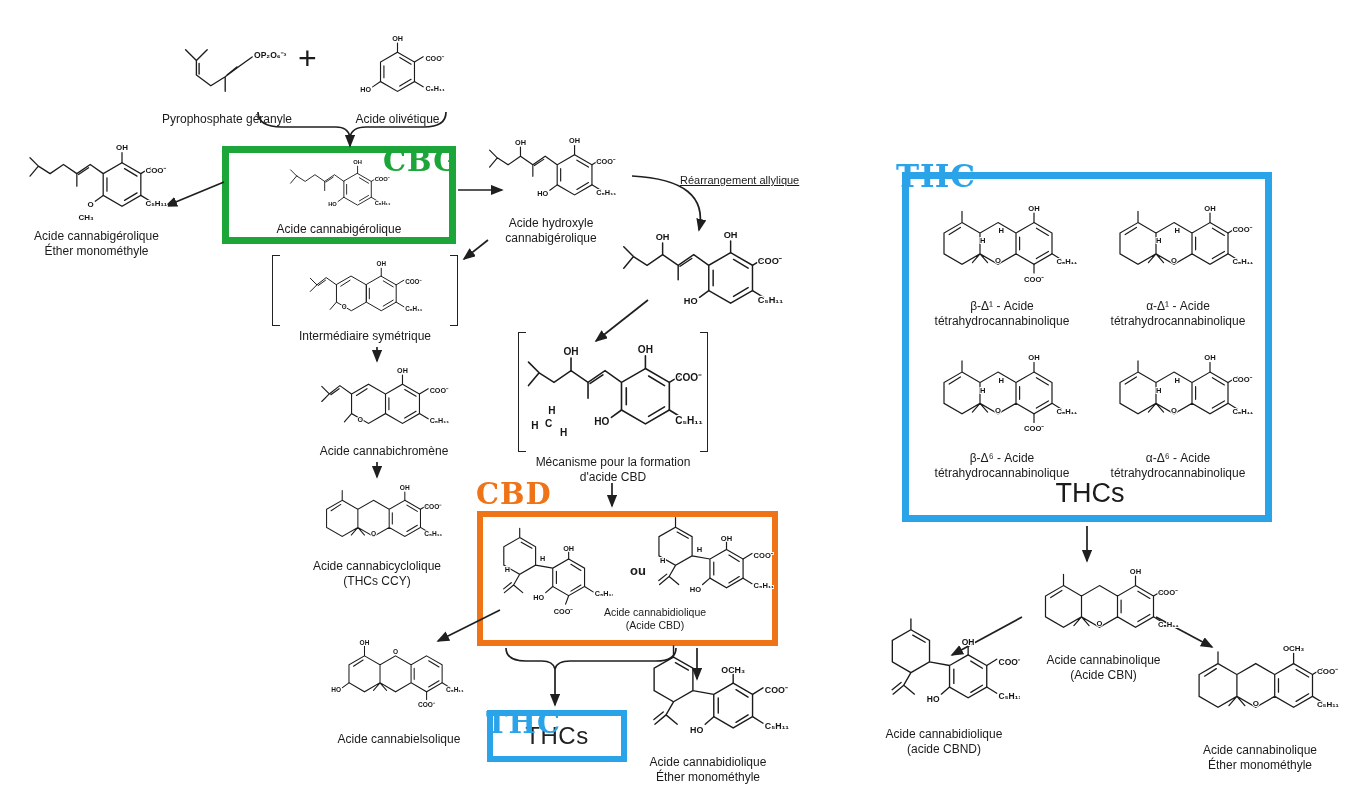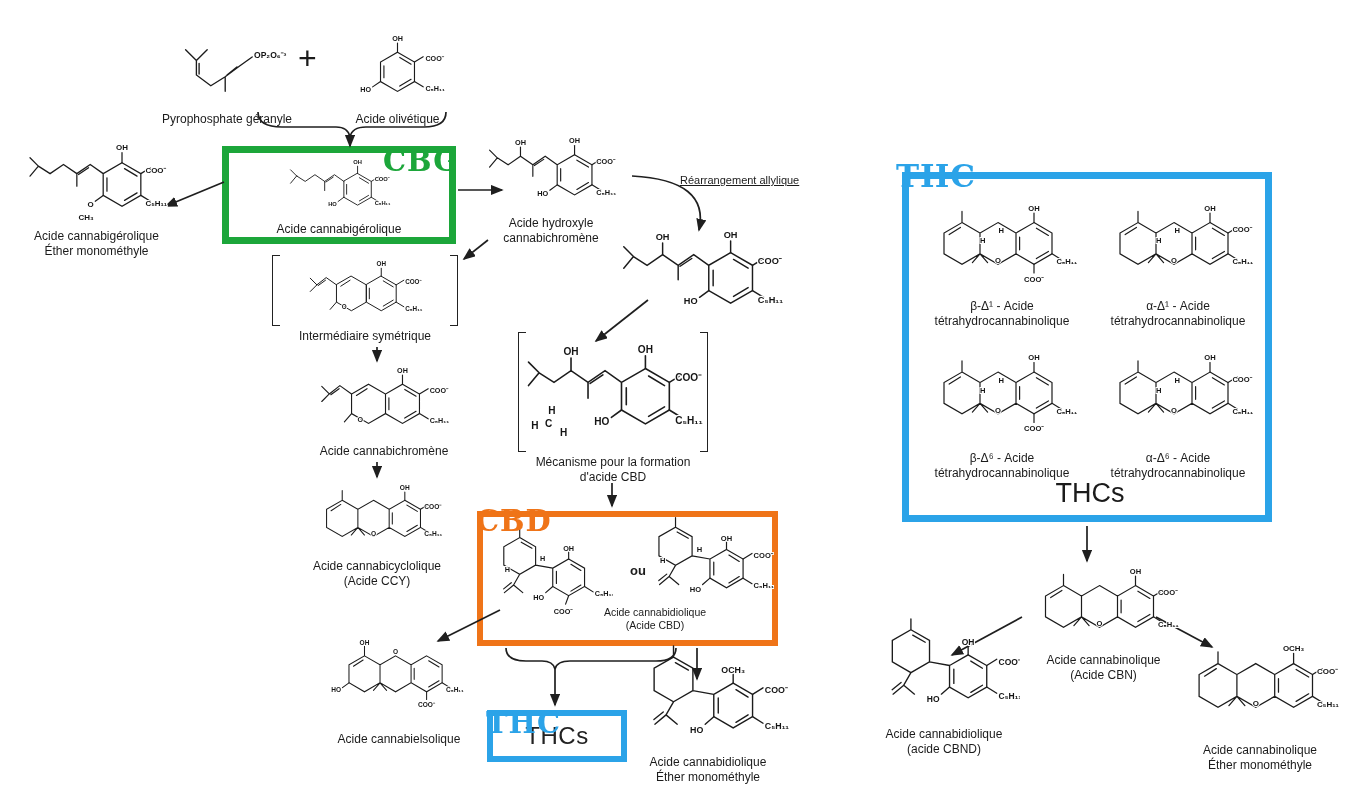--- a/index.html
+++ b/index.html
@@ -30,21 +30,21 @@
   <div class="scanpatch" style="left:0;top:24;width:482;height:238;"></div>
 
   <div class="hbox" id="green-box" style="left:222px;top:146px;width:234px;height:98px;border:7px solid #1ca63a;background:transparent;"></div>
   <div class="hbox" id="orange-box" style="left:477px;top:511px;width:301px;height:135px;border:6px solid #ef7418;background:transparent;"></div>
   <div class="hbox" id="thcs-box-left" style="left:487px;top:710px;width:140px;height:52px;border:6px solid #2ba3e8;">
     <div class="thcs-label">THCs</div>
   </div>
   <div class="hbox" id="blue-box-right" style="left:902px;top:172px;width:370px;height:350px;border:7px solid #2ba3e8;background:transparent;"></div>
 
   <div class="badge" style="left:383px;top:108px;color:#1ca63a;">CBG</div>
-  <div class="badge" style="left:476px;top:468px;color:#ef7418;">CBD</div>
+  <div class="badge" style="left:476px;top:441px;color:#ef7418;">CBD</div>
   <div class="badge" style="left:486px;top:670px;color:#2ba3e8;">THC</div>
   <div class="badge" style="left:896px;top:122px;color:#2ba3e8;font-size:31px;">THC</div>
 
   <div class="freetext" style="left:298px;top:40px;font-size:32px;font-weight:400;">+</div>
   <div class="freetext" style="left:602px;top:563px;font-size:13px;font-weight:bold;z-index:6;margin-left:28px;">ou</div>
   <div class="freetext" style="left:680px;top:174px;font-size:11px;white-space:nowrap;text-decoration:underline;">Réarrangement allylique</div>
   <div class="freetext" style="left:1020px;top:478px;width:140px;text-align:center;font-size:27px;z-index:6;">THCs</div>
   <div class="freetext" style="left:572px;top:606px;width:166px;text-align:center;font-size:10.5px;line-height:1.28;z-index:6;">
     <div>Acide cannabidiolique</div>
     <div>(Acide CBD)</div>
@@ -144,21 +144,21 @@
           <text x="118" y="17" text-anchor="middle">OH</text>
           <path d="M140.5,45 L152,38"></path>
           <text x="146" y="44" text-anchor="start">COO⁻</text>
           <path d="M140.5,71 L152,78"></path>
           <text x="146" y="84" text-anchor="start">C₅H₁₁</text>
           <path d="M95.5,71 L86,78"></path>
           <text x="84" y="85" text-anchor="end">HO</text>
         </svg>
         <div class="cap">
           <div>Acide hydroxyle</div>
-          <div>cannabichromène</div>
+          <div>cannabigérolique</div>
         </div>
       </div>
       <div class="mol" style="left: 616px; top: 220px; width: 170px; height: 112px;">
         <svg viewBox="0 0 175 110" width="170" height="110" preserveAspectRatio="xMidYMid meet">
           <path d="M118,32 L140.5,45 L140.5,71 L118,84 L95.5,71 L95.5,45 Z M121,39 L136,48 M136,68 L121,77 M100,66 L100,50 M95.5,45 L80,34 L64,45 L48,34 L32,45 L18,36 M18,36 L8,26 M18,36 L8,48 M64,45 L64,60 M78,38 L66,46"></path>
           <path d="M48,34 L48,22"></path>
           <text x="48" y="19" text-anchor="middle">OH</text>
           <path d="M118,32 L118,20"></path>
           <text x="118" y="17" text-anchor="middle">OH</text>
           <path d="M140.5,45 L152,38"></path>
@@ -207,21 +207,21 @@
           <path d="M140,32 L140,20"></path>
           <text x="140" y="17" text-anchor="middle">OH</text>
           <path d="M162.5,45 L174,38"></path>
           <text x="168" y="44" text-anchor="start">COO⁻</text>
           <path d="M162.5,71 L174,78"></path>
           <text x="168" y="84" text-anchor="start">C₅H₁₁</text>
           <text x="95" y="83" text-anchor="middle">O</text>
         </svg>
         <div class="cap">
           <div>Acide cannabicyclolique</div>
-          <div>(Acide CCY)</div>
+          <div>(THCs CCY)</div>
         </div>
       </div>
       <div class="mol" style="left: 520px; top: 332px; width: 186px; height: 152px;">
         <svg viewBox="0 0 175 110" width="186" height="122" preserveAspectRatio="xMidYMid meet">
           <path d="M118,32 L140.5,45 L140.5,71 L118,84 L95.5,71 L95.5,45 Z M121,39 L136,48 M136,68 L121,77 M100,66 L100,50 M95.5,45 L80,34 L64,45 L48,34 L32,45 L18,36 M18,36 L8,26 M18,36 L8,48 M64,45 L64,60 M78,38 L66,46"></path>
           <path d="M48,34 L48,22"></path>
           <text x="48" y="19" text-anchor="middle">OH</text>
           <path d="M118,32 L118,20"></path>
           <text x="118" y="17" text-anchor="middle">OH</text>
           <path d="M140.5,45 L152,38"></path>

